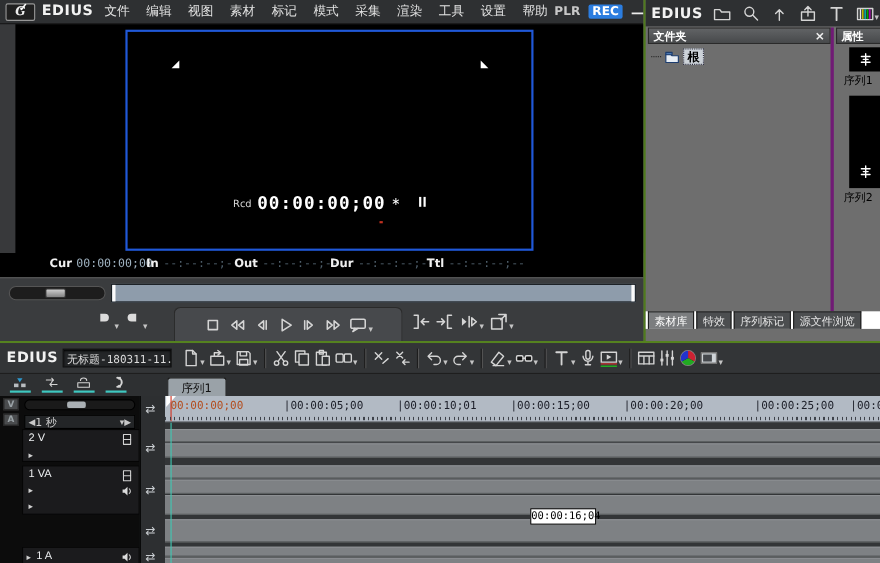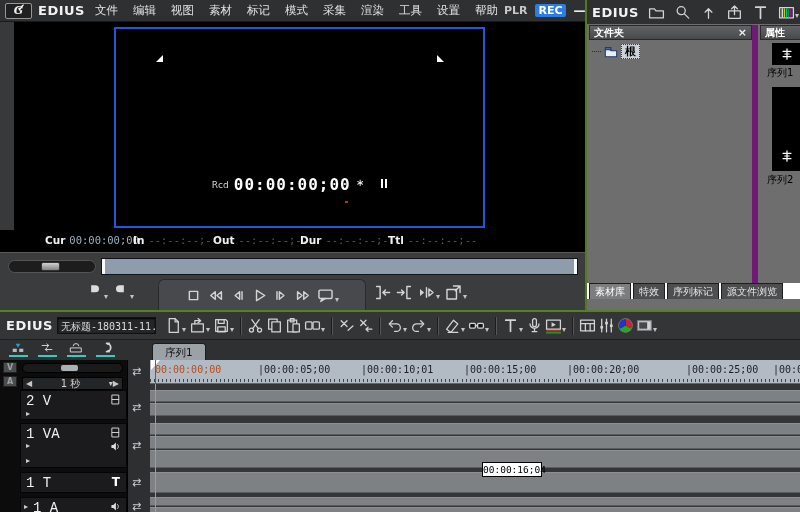--- a/index.html
+++ b/index.html
@@ -53,21 +53,21 @@
   .tbtn svg{width:19px;height:19px}
   .dd{font-size:8px;color:#c4c4c4;margin:7px 1px 0 0;font-style:normal}
 
   
   .bin{left:585px;top:0;width:215px;height:310px;background:#6e6e6e;border-left:2px solid #4f7a1d}
   .bintitle{position:absolute;left:0;top:0;width:100%;height:24px;background:#2e3032;display:flex;align-items:center;gap:5px;padding:0 5px;overflow:hidden}
   #bin-toolbar{display:flex;align-items:center;gap:7px;margin-left:3px;white-space:nowrap;flex:none}
   #bin-toolbar svg{width:17px;height:17px}
   .phead{height:15px;background:linear-gradient(#616365,#47494b);color:#fff;font-size:10px;font-weight:bold;display:flex;align-items:center;gap:3px;padding:0 4px;border:1px solid #2a2a2a;white-space:nowrap}
   .phead .x{margin-left:auto;font-weight:bold;color:#f0f0f0;font-size:11px}
-  .folders{position:absolute;left:2px;top:25px;width:169px;height:258px;background:#6e6e6e;border-right:6px solid #701a75}
+  .folders{position:absolute;left:2px;top:25px;width:169px;height:258px;background:#6e6e6e;border-right:3px solid #701a75}
   .tree{position:absolute;left:3px;top:19px;display:flex;align-items:center;gap:2px}
   .dashline{width:9px;border-top:1px dotted #2c2c2c}
   .tree svg{width:16px;height:14px}
   .rootlbl{background:#ccd2d8;border:1px dotted #334;padding:0 3px;color:#000;font-size:11px;font-weight:bold;line-height:13px}
   .contents{position:absolute;left:173px;top:25px;width:42px;height:258px;background:#6e6e6e;overflow:hidden}
   .contents .phead{position:absolute;left:0;top:0;width:100%}
   .contents .phead svg{width:13px;height:11px;flex:none}
   .thumb{position:absolute;background:#000}
   .t1{left:12px;top:18px;width:30px;height:22px}
   .t1 svg{width:14px;height:14px;margin:4px auto 0}
@@ -92,27 +92,27 @@
   #mode-icons{position:absolute;left:6px;top:1px;display:flex;gap:5px}
   .mbtn{width:24px;height:18px;display:flex;flex-direction:column;align-items:center}
   .mbtn svg{width:16px;height:13px}
   .mbtn .ul{width:19px;height:2px;background:#3fc8c0;margin-top:1px}
   .seqtab{position:absolute;left:152px;top:3px;height:17px;padding:2px 12px 0;background:#9aa2a8;color:#101010;font-size:10.5px;border-radius:3px 3px 0 0;border:1px solid #1c1c1c;border-bottom:none;white-space:nowrap}
   .theader{position:absolute;left:0;top:48px;width:150px;height:154px;background:#0c0c0c}
   .vbtn{position:absolute;left:3px;width:14px;height:11px;background:#4a4c4e;border:1px solid #222;color:#9aa2a6;font-size:8px;font-weight:bold;text-align:center;line-height:10px}
   .hslider{position:absolute;left:22px;top:3px;width:101px;height:10px;background:#1a1a1a;border:1px solid #000;border-radius:5px}
   .hslider .handle{position:absolute;left:38px;top:1px;width:17px;height:6px;background:#aab0b4;border-radius:2px}
   .hzoom{position:absolute;left:22px;top:17px;width:101px;height:13px;background:#232527;border:1px solid #000;color:#d0d0d0;font-size:9px;display:flex;align-items:center;padding:0 3px}
-  .hzoom .mid{flex:1;text-align:center;font-size:10px}
+  .hzoom .mid{flex:1;text-align:left;font-size:10px}
   .hzoom .za{font-size:8px;color:#c8c8c8}
   .patchcol{position:absolute;left:127px;top:0;width:23px;height:154px;background:#2d2f31;border-left:1px solid #000}
   .patch{position:absolute;left:4px;font-size:11px;color:#c8ccd0;line-height:12px}
   .trow{position:absolute;left:0;width:127px}
   .trow .lab{position:absolute;left:20px;top:0;right:0;bottom:0;background:#1b1b1d;border:1px solid #050505}
-  .trname{position:absolute;left:5px;top:2px;font-size:14px;font-family:Liberation Mono, monospace;color:#eef0f2;white-space:nowrap}
+  .trname{position:absolute;left:5px;top:2px;font-size:10px;font-family:Liberation Sans, sans-serif;color:#eef0f2;white-space:nowrap}
   .tricon{position:absolute;right:4px;top:2px}
   .tricon svg{width:13px;height:13px}
   .tricon2{position:absolute;right:4px;top:16px}
   .tricon2 svg{width:13px;height:13px}
   .trexp{position:absolute;left:5px;font-size:8px;color:#d0d0d0;line-height:9px}
   .trT{position:absolute;right:6px;top:3px;font-weight:bold;font-size:12px;color:#fff;line-height:12px}
   .ruler{position:absolute;left:150px;top:48px;width:650px;height:24px;background:#b2bac4;overflow:hidden;border-bottom:1px solid #61656b}
   .ruler::after{content:"";position:absolute;left:0;bottom:1px;height:3px;width:100%;
     background:repeating-linear-gradient(90deg,#3e424a 0,#3e424a 1px,transparent 1px,transparent 4.1px)}
   .tick{position:absolute;top:4px;font-family:"DejaVu Sans Mono","Liberation Mono",monospace;font-size:10px;color:#1c1e28;white-space:nowrap}
@@ -590,26 +590,20 @@
           <span class="trexp" style="top:17px">▸</span>
           <span class="tricon2">
               <svg class="ic" viewBox="0 0 16 16">
                 <path d="M3 6.2v3.6h2.3L8.5 13V3L5.3 6.2z" fill="#dcdcdc" stroke="none"></path>
                 <path d="M10.5 5.5a3.2 3.2 0 0 1 0 5"></path>
               </svg>
             </span>
           <span class="trexp" style="top:32px">▸</span>
         </div>
       </div>
-      <div class="trow" style="top:112px;height:21px">
-        <div class="lab">
-          <span class="trname">1 T</span>
-          <span class="trT">T</span>
-        </div>
-      </div>
       <div class="trow" style="top:137px;height:17px">
         <div class="lab">
           <span class="trexp" style="top:4px;left:3px">▸</span>
           <span class="trname" style="left:12px">1 A</span>
           <span class="tricon">
               <svg class="ic" viewBox="0 0 16 16">
                 <path d="M3 6.2v3.6h2.3L8.5 13V3L5.3 6.2z" fill="#dcdcdc" stroke="none"></path>
                 <path d="M10.5 5.5a3.2 3.2 0 0 1 0 5"></path>
               </svg>
             </span>

